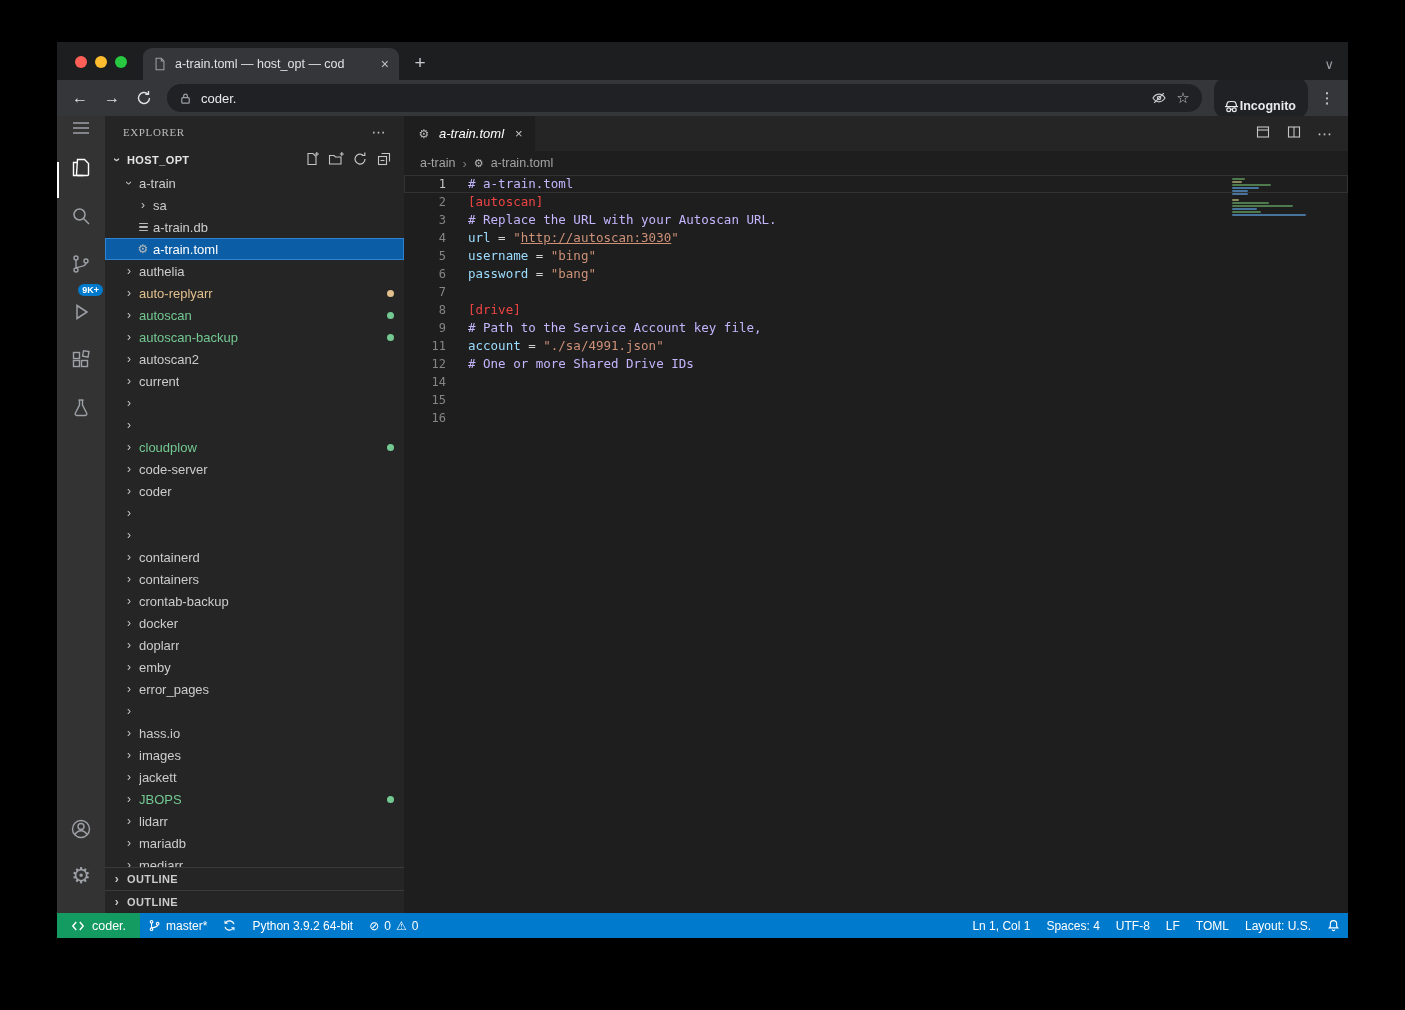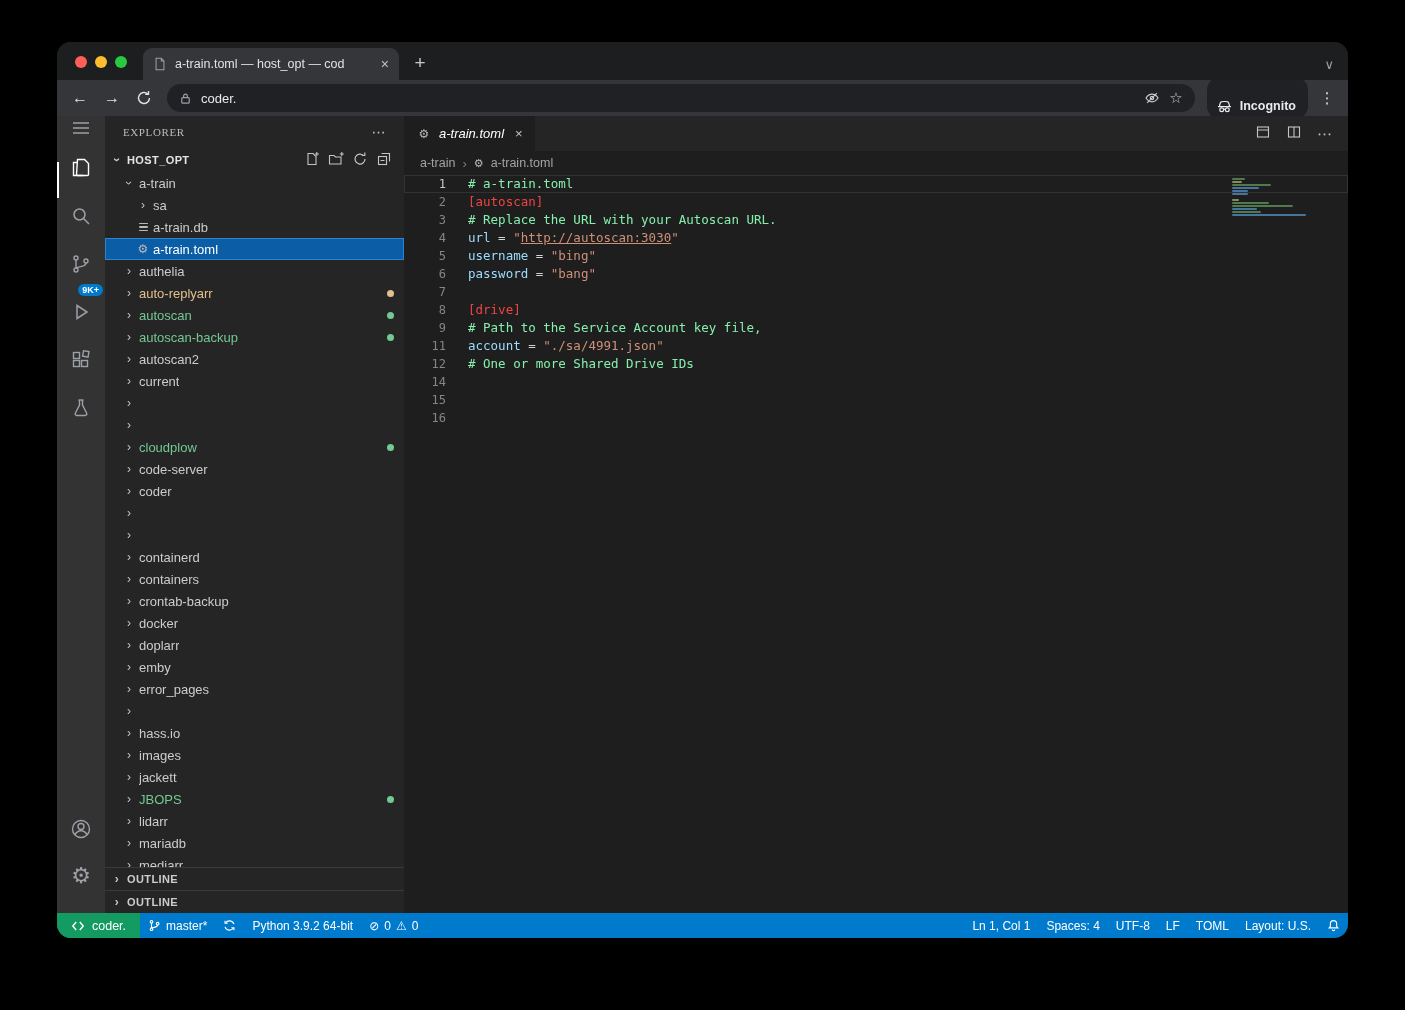--- a/index.html
+++ b/index.html
@@ -1,17 +1,17 @@
 <!DOCTYPE html>
 <html style="--accent: #007acc; --remote-green: #149b62; --git-modified: #e2c08d; --git-untracked: #73c991; --selection: #0b5da5;"><head>
 <meta charset="utf-8">
 <style>
   html,body{margin:0;padding:0;width:1405px;height:1010px;background:#000;overflow:hidden;
     font-family:"Liberation Sans",sans-serif;-webkit-font-smoothing:antialiased;}
-  .window{position:absolute;left:57px;top:42px;width:1291px;height:896px;border-radius:14px;
+  .window{position:absolute;left:57px;top:42px;width:1291px;height:896px;border-radius:0;
     overflow:hidden;background:#1e1e1e;display:flex;flex-direction:column;box-shadow:0 18px 60px rgba(0,0,0,.7);}
 
   
   .titlebar{height:38px;background:#1d1e20;display:flex;align-items:flex-end;flex:none;position:relative;}
   .traffic{display:flex;gap:8px;padding:0 16px 12px 18px;align-items:center;}
   .light{width:12px;height:12px;border-radius:50%;}
   .light.red{background:#ff5f57}.light.yellow{background:#febc2e}.light.green{background:#28c840}
   .btab{height:32px;width:238px;background:#35363a;border-radius:9px 9px 0 0;display:flex;align-items:center;
     padding:0 8px 0 10px;gap:8px;color:#dfe1e5;font-size:12.5px;}
   .btab .fav{width:14px;height:14px;flex:none;color:#9aa0a6;}
@@ -23,21 +23,21 @@
   .toolbar{height:36px;background:#35363a;display:flex;align-items:center;padding:0 8px;flex:none;gap:2px;}
   .navbtn{width:30px;height:30px;border-radius:50%;color:#dfe1e5;display:flex;align-items:center;justify-content:center;font-size:16px;flex:none;}
   .navbtn svg{width:16px;height:16px;}
   .addressbar{flex:1;height:28px;background:#202124;border-radius:14px;margin:0 6px;display:flex;align-items:center;
     gap:9px;padding:0 12px;color:#e8eaed;font-size:13px;min-width:0;}
   .addressbar .spacer{flex:1;}
   .abar-ico{width:16px;height:16px;color:#c4c7cb;flex:none;}
   .lock-ico{width:13px;height:13px;color:#9aa0a6;flex:none;}
   .star{color:#c4c7cb;font-size:15px;}
   .incognito{height:26px;border-radius:13px;background:#202124;color:#e8eaed;display:flex;align-items:center;
-    gap:7px;padding:16px 12px 0 9px;font-size:12.5px;font-weight:bold;flex:none;margin:0 4px;}
+    padding:16px 12px 0 9px;font-size:12.5px;font-weight:bold;flex:none;margin:0 4px;}
   .incognito svg{width:17px;height:17px;}
   .menu-dots{width:26px;text-align:center;color:#dfe1e5;font-size:15px;flex:none;}
 
   
   .vscode{flex:1;display:flex;min-height:0;background:#1e1e1e;}
   .activitybar{width:48px;background:#333333;display:flex;flex-direction:column;align-items:center;color:#9da0a6;flex:none;}
   .act{width:48px;height:48px;display:flex;align-items:flex-start;justify-content:center;position:relative;}
   .act.small{height:40px;}
   .act svg{width:24px;height:24px;}
   .act.active{color:#ffffff;}
@@ -87,21 +87,21 @@
   .tab-actions .dots{font-size:15px;}
   .breadcrumbs{height:24px;display:flex;align-items:center;gap:7px;padding:0 16px;font-size:12.5px;color:#a3a3a3;flex:none;}
   .breadcrumbs .sep{color:#7a7a7a;font-size:13px;}
   .breadcrumbs .fico{font-size:11px;width:auto;}
   .code-wrap{flex:1;position:relative;font-family:"DejaVu Sans Mono",monospace;font-size:12.5px;line-height:18px;overflow:hidden;}
   .cline{display:flex;height:18px;align-items:center;}
   .cline .gutter{width:42px;flex:none;text-align:right;color:#858585;font-size:12px;}
   .cline .ltext{margin-left:22px;white-space:pre;}
   .cline.cur{box-shadow:inset 0 0 0 1px rgba(255,255,255,.09);}
   .cline.cur .gutter{color:#c6c6c6;}
-  .tk-cm{color:#86efac}.tk-sec{color:#ef4444}.tk-key{color:#9cdcfe}.tk-str{color:#ce9178}
+  .tk-cm{color:#c4b5fd}.tk-sec{color:#ef4444}.tk-key{color:#9cdcfe}.tk-str{color:#ce9178}
   .tk-pln{color:#d4d4d4}.tk-lnk{color:#ce9178;text-decoration:underline;}
   .minimap{position:absolute;top:3px;right:40px;width:76px;}
   .mm-bar{height:2px;margin-bottom:1px;border-radius:1px;}
 
   
   .statusbar{height:25px;background:var(--accent,#007acc);display:flex;align-items:center;color:#fff;
     font-size:12px;flex:none;}
   .sb-remote{background:var(--remote-green,#149b62);height:100%;display:flex;align-items:center;gap:7px;
     padding:0 14px;flex:none;font-size:12.5px;}
   .sb-remote svg{width:14px;height:14px;}

